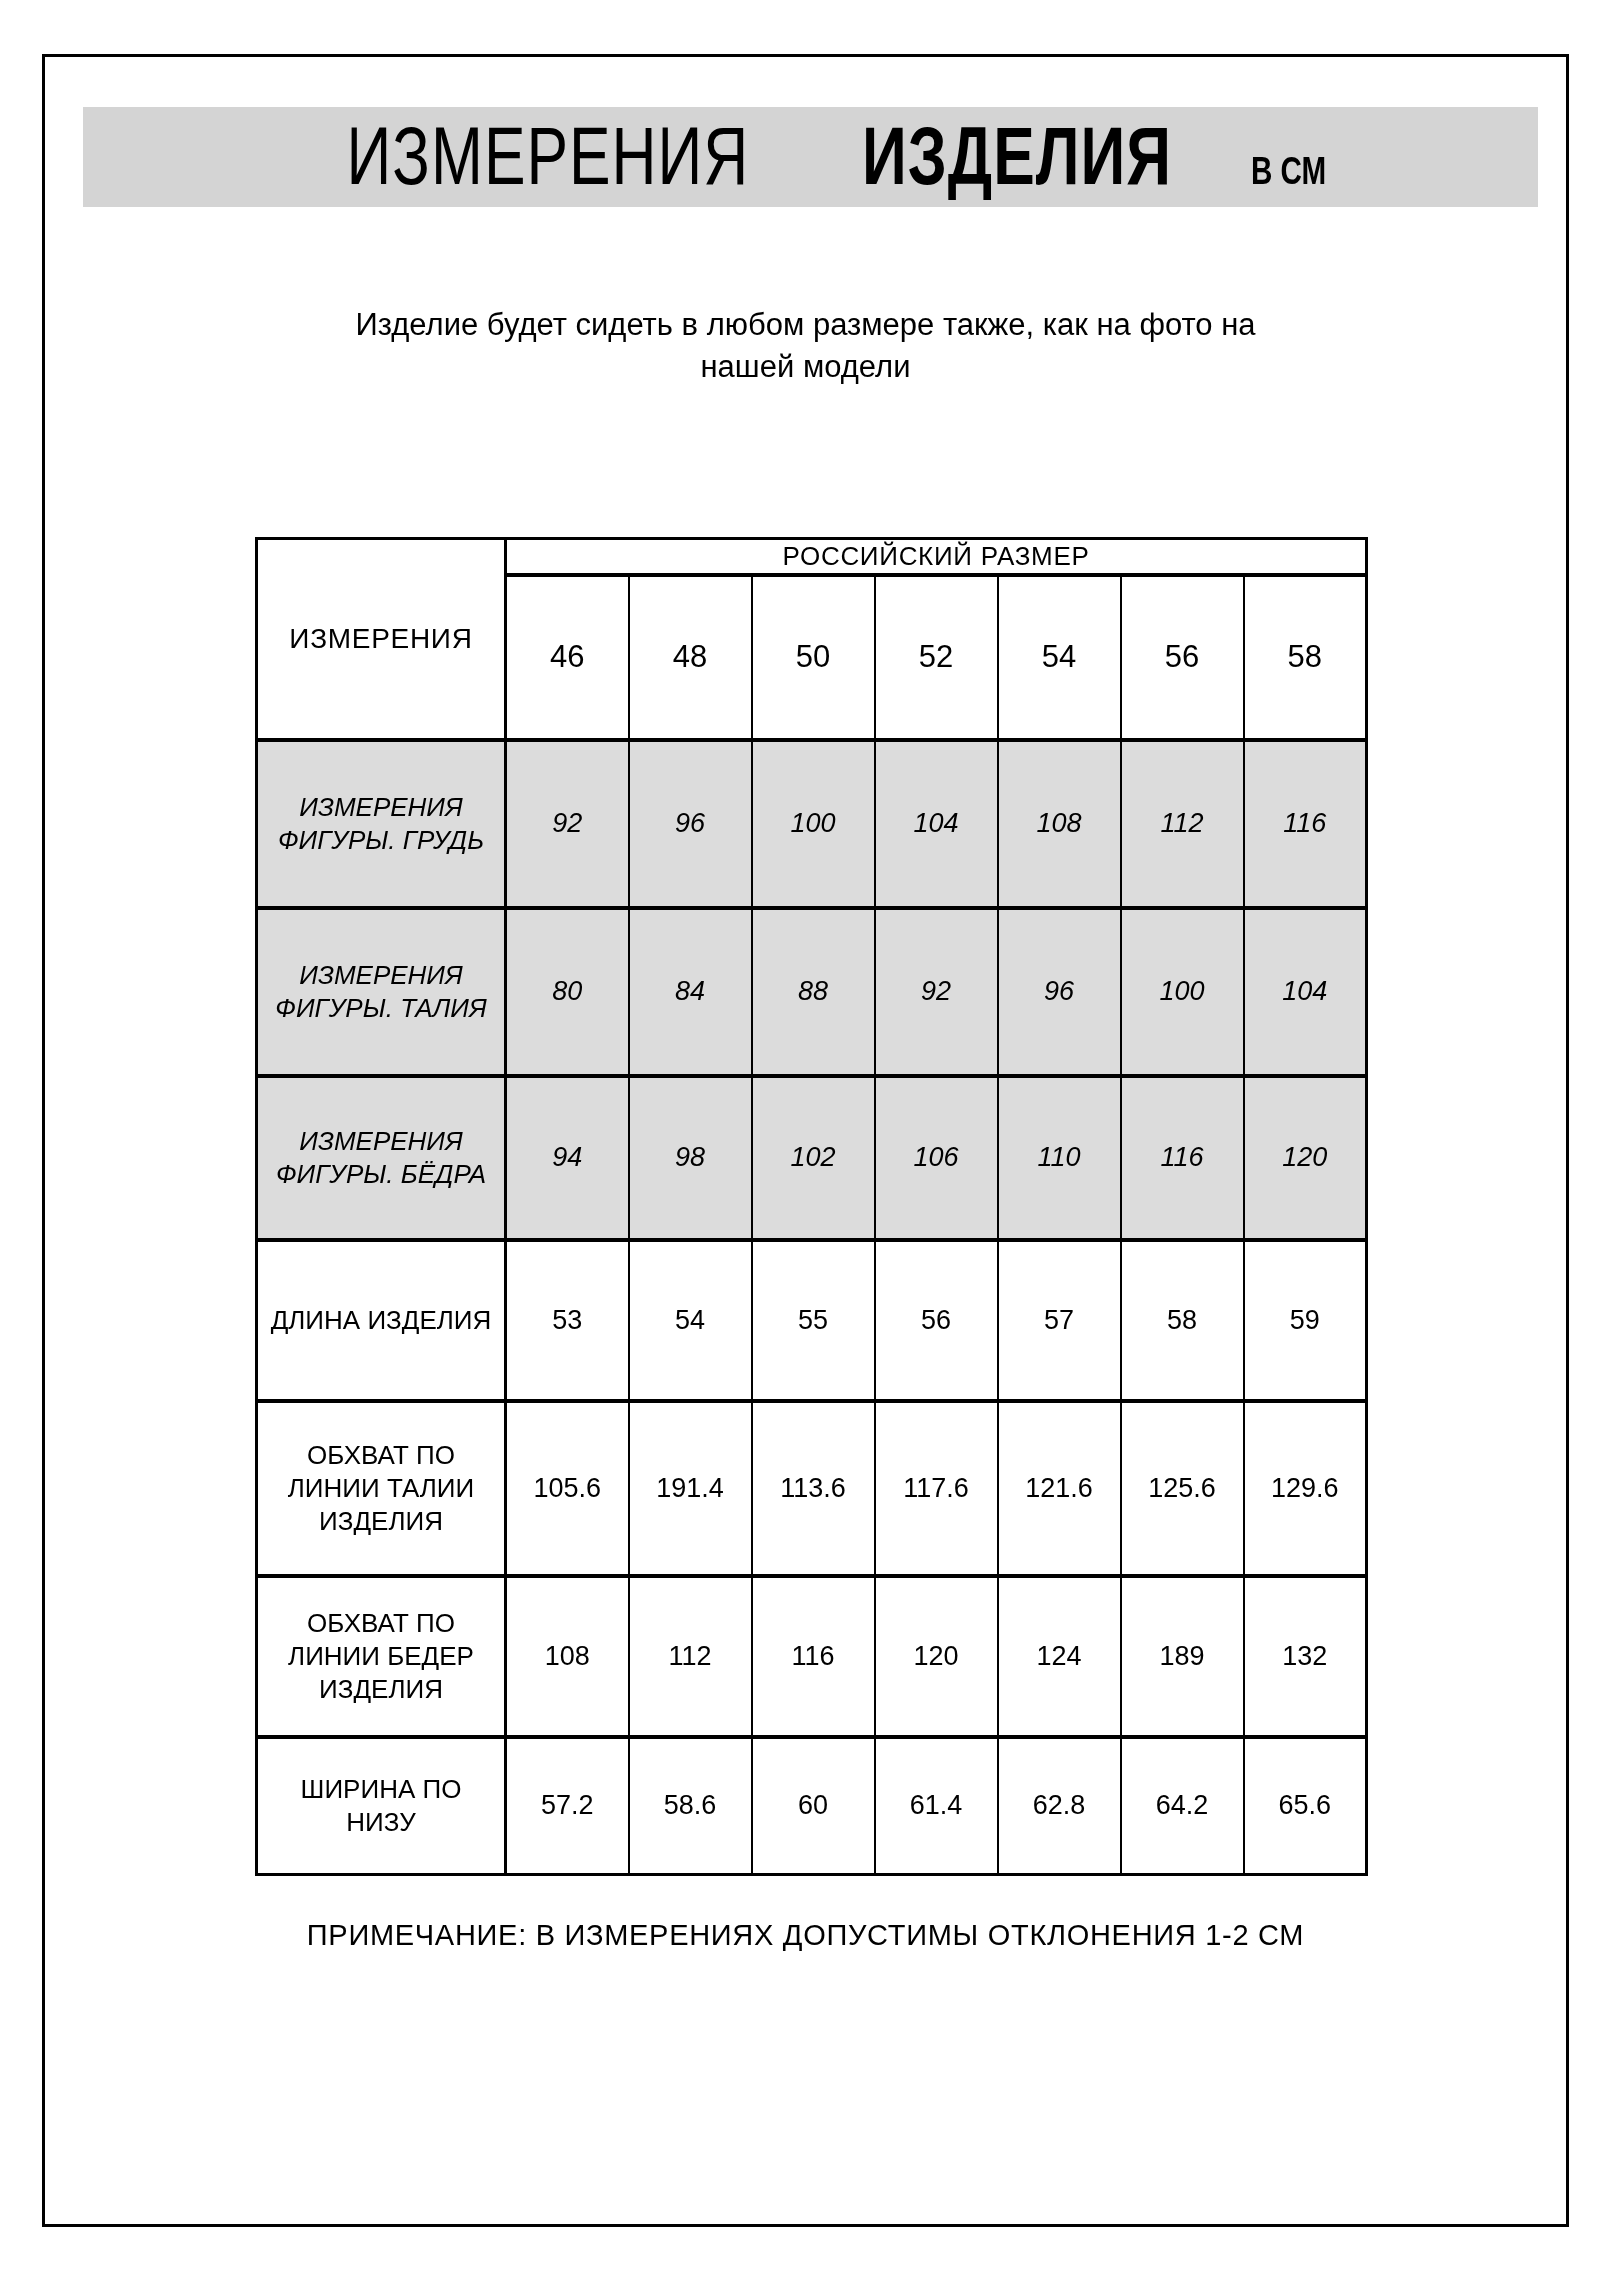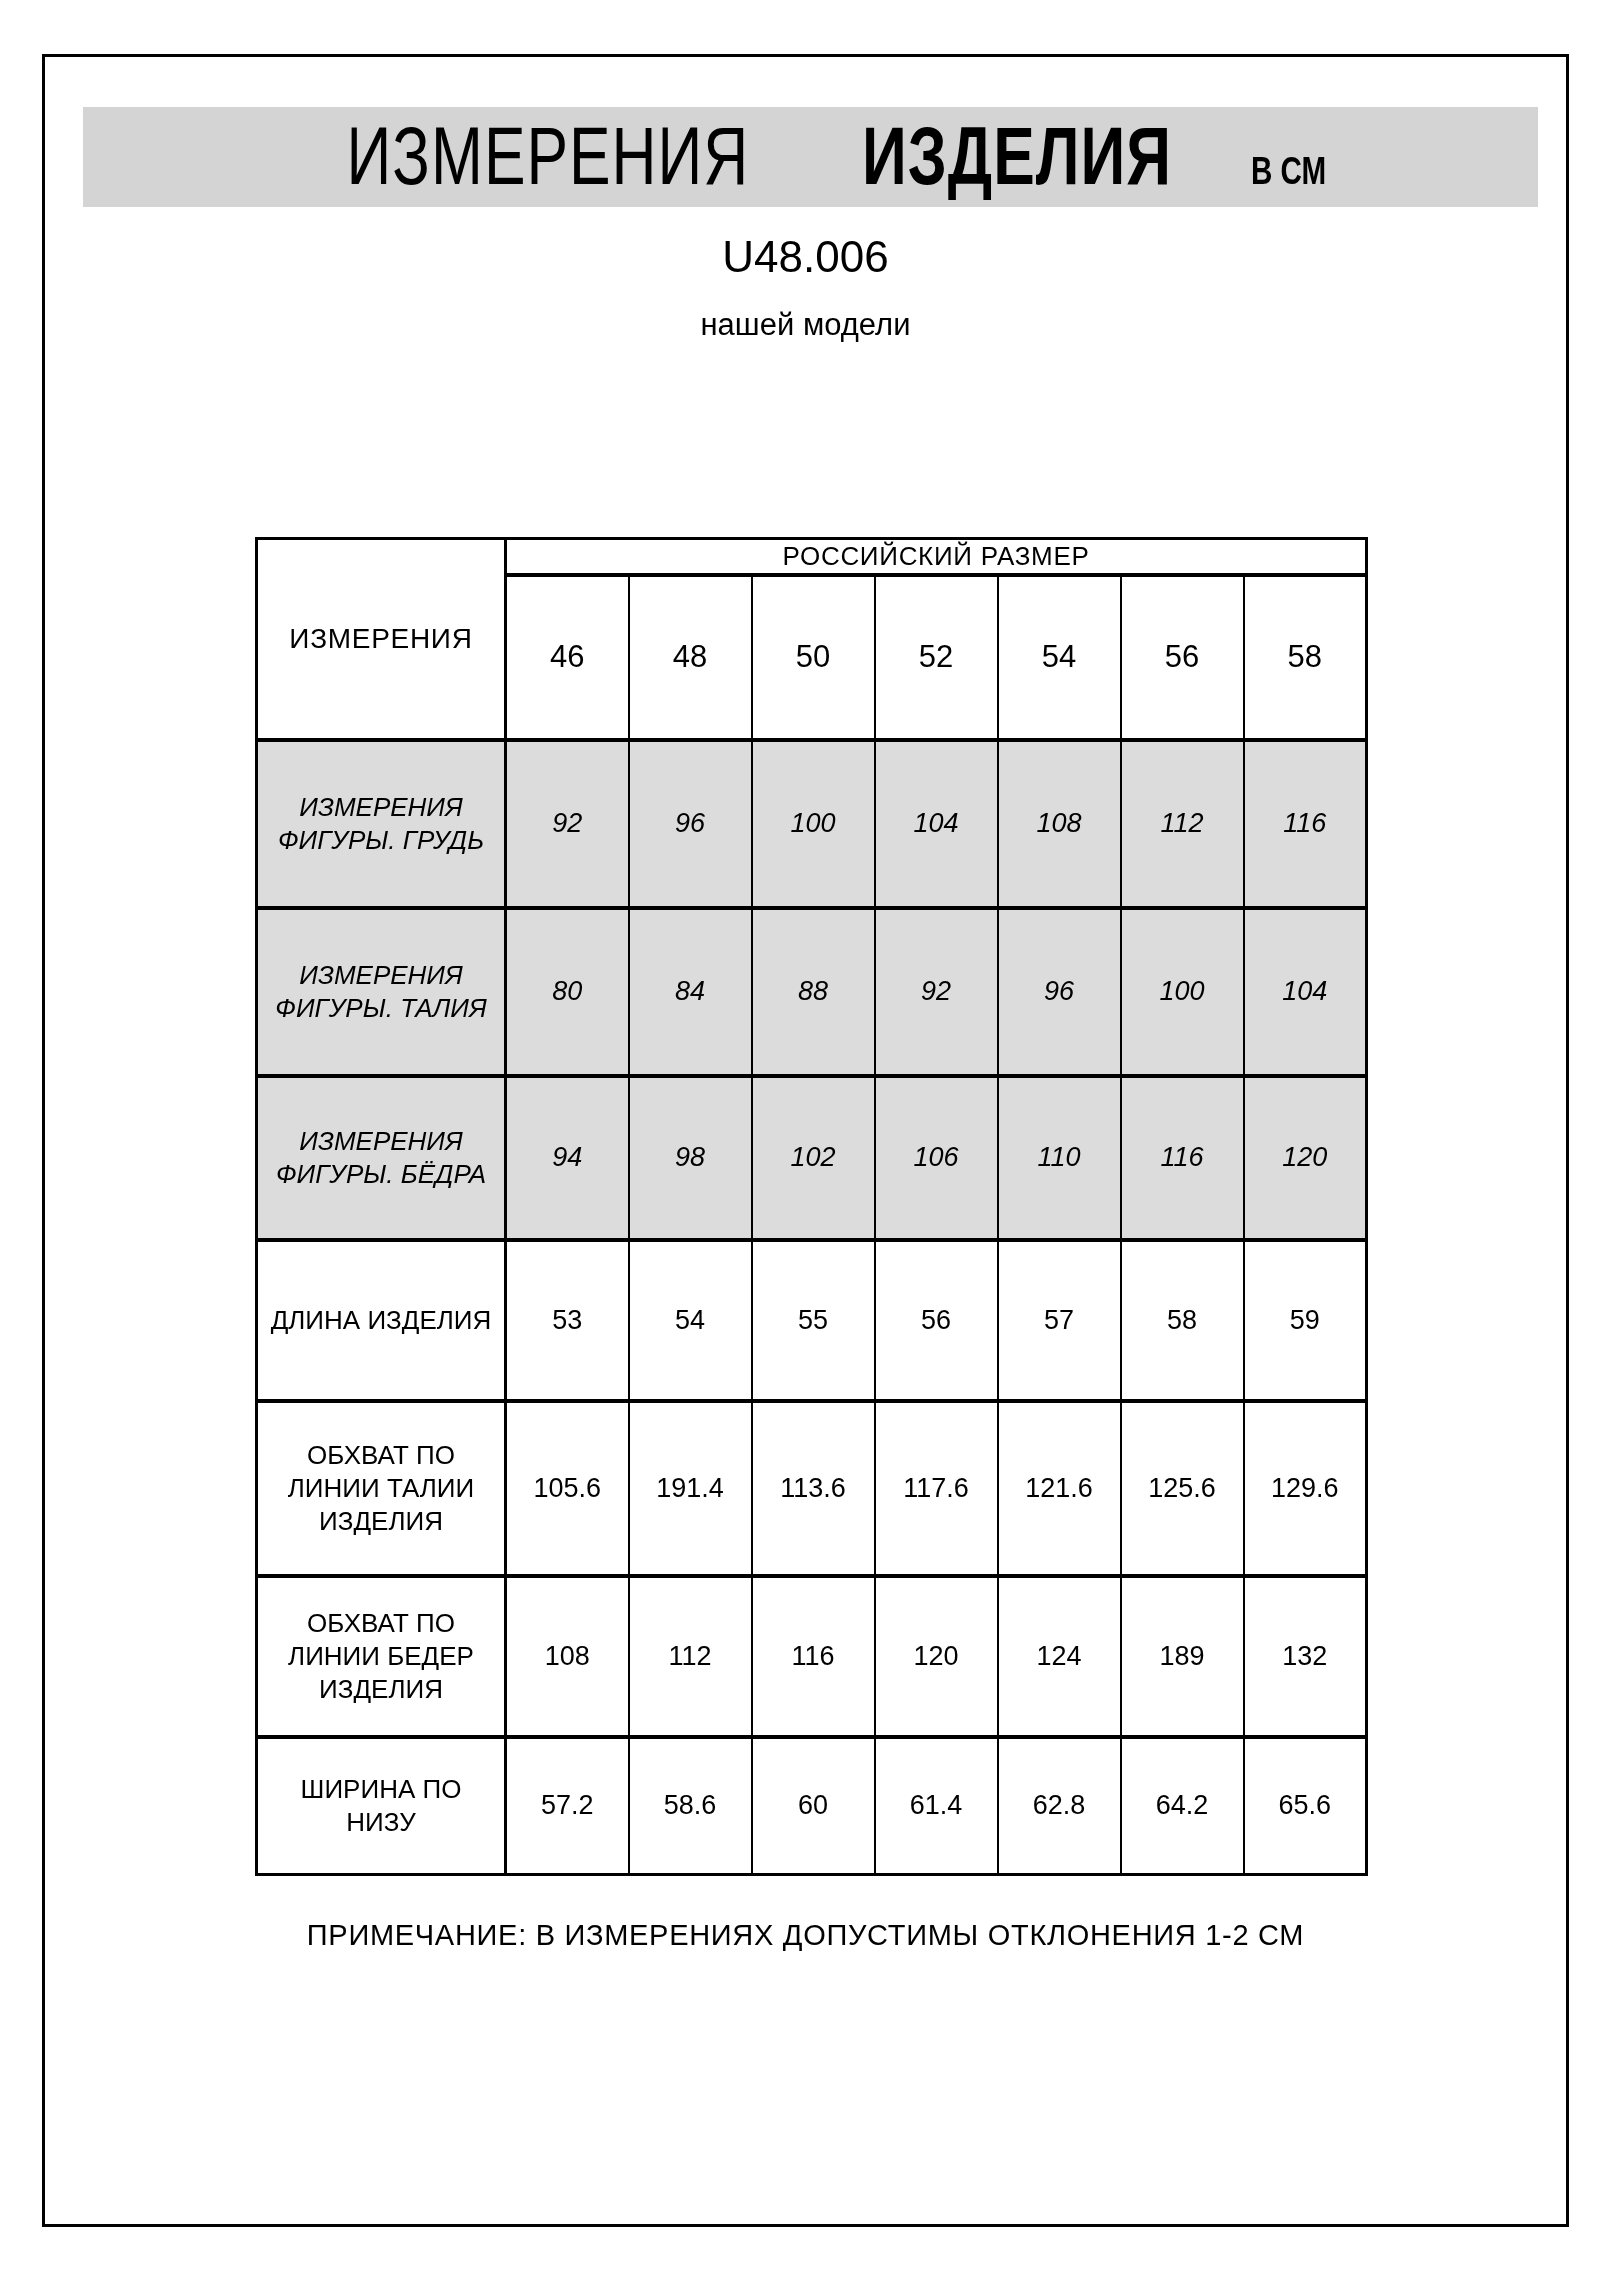--- a/index.html
+++ b/index.html
@@ -70,23 +70,23 @@
 <body>
 
 <div class="frame">
 
   <div class="banner">
     <span class="t1 cx">ИЗМЕРЕНИЯ</span>
     <span class="t2 cx">ИЗДЕЛИЯ</span>
     <span class="t3 cx">В СМ</span>
   </div>
 
-  <div class="article">U48.006</div>
 
   <div class="subtitle">
+    <div>Изделие будет сидеть в любом размере также, как на фото на</div>
     <div>нашей модели</div>
   </div>
 
   <table class="size-table">
     <colgroup>
       <col class="c0">
       <col class="cs">
         <col class="cs">
         <col class="cs">
         <col class="cs">

